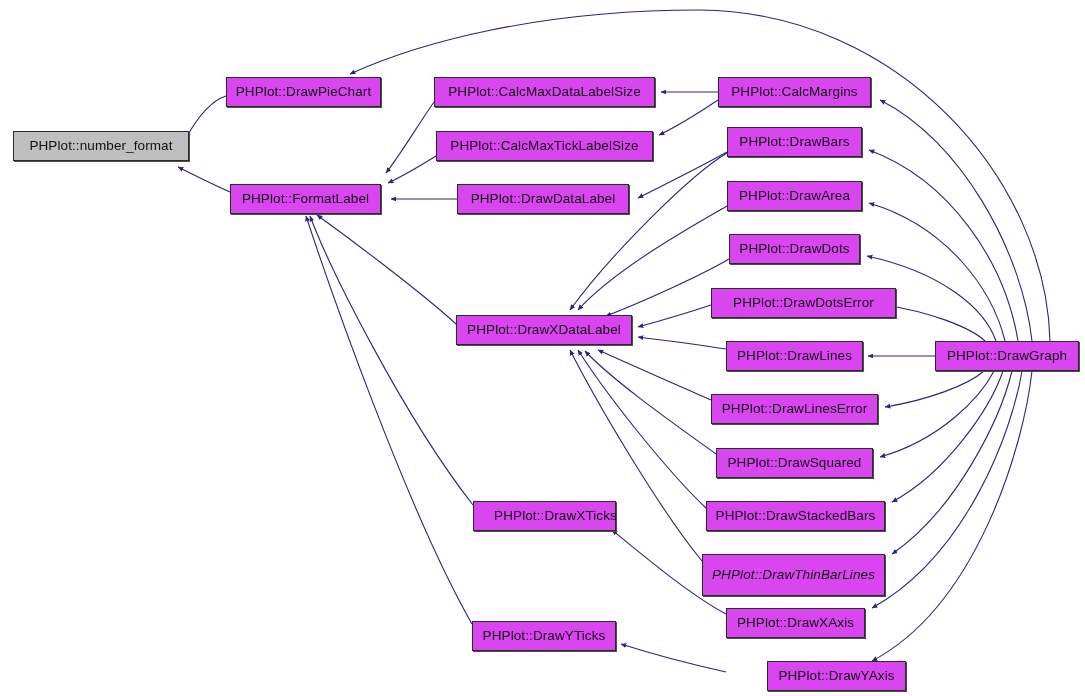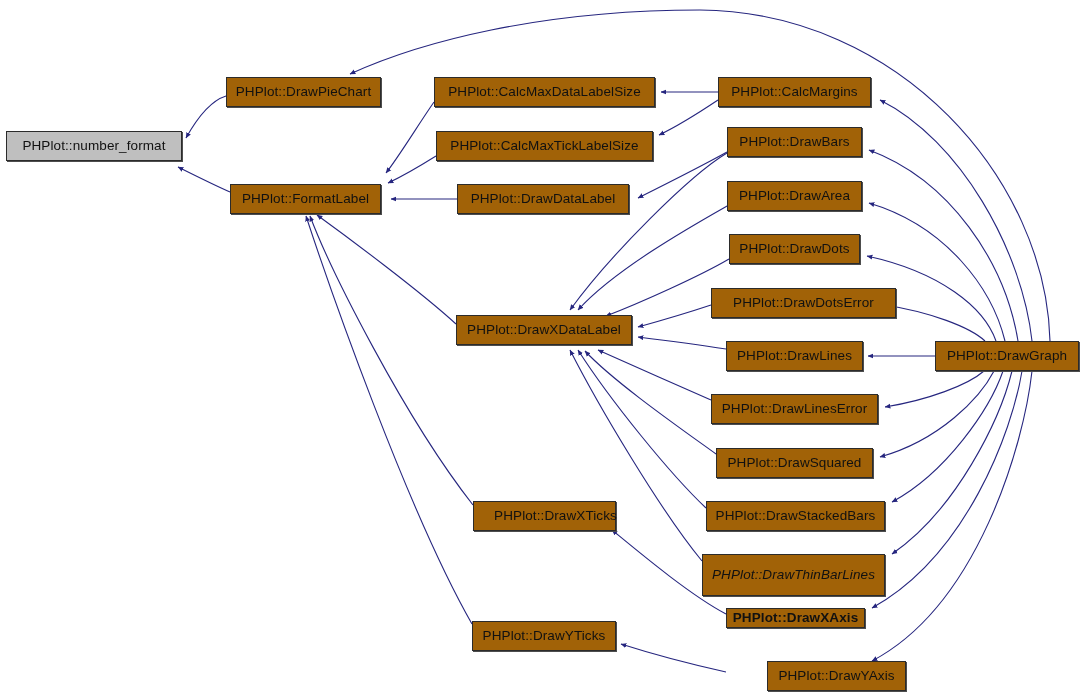--- a/index.html
+++ b/index.html
@@ -23,35 +23,36 @@
     left: 0;
     top: 0;
     width: 1085px;
     height: 696px;
     pointer-events: none;
   }
   .node {
     position: absolute;
     box-sizing: border-box;
     border: 1px solid #2b2b2b;
-    background: #a16207;
+    background: #d946ef;
     color: #111111;
     font-family: "Liberation Sans", sans-serif;
     font-size: 13.5px;
     line-height: 1;
     display: flex;
     align-items: center;
     justify-content: center;
     white-space: nowrap;
     letter-spacing: 0.1px;
     box-shadow: 1px 1px 0 0 #4d4d4d;
     cursor: pointer;
   }
   .node.current {
     background: #bfbfbf;
+    margin-left: 7px;
   }
   .node-label {
     display: block;
     padding: 0 6px;
   }
 </style>
 </head>
 <body>
 
 <div id="graph">
@@ -150,21 +151,21 @@
       </div>
       <div class="node" style="left: 716px; top: 448px; width: 157px; height: 30px;">
         <span class="node-label">PHPlot::DrawSquared</span>
       </div>
       <div class="node" style="left: 706px; top: 501px; width: 179px; height: 30px;">
         <span class="node-label">PHPlot::DrawStackedBars</span>
       </div>
       <div class="node" style="left: 702px; top: 554px; width: 183px; height: 42px; font-style: italic;">
         <span class="node-label">PHPlot::DrawThinBarLines</span>
       </div>
-      <div class="node" style="left: 726px; top: 608px; width: 139px; height: 20px; font-weight: bold;">
+      <div class="node" style="left: 726px; top: 608px; width: 139px; height: 30px;">
         <span class="node-label">PHPlot::DrawXAxis</span>
       </div>
       <div class="node" style="left: 726px; top: 661px; width: 139px; height: 30px; margin-left: 41px;">
         <span class="node-label">PHPlot::DrawYAxis</span>
       </div>
       <div class="node" style="left: 935px; top: 341px; width: 144px; height: 30px;">
         <span class="node-label">PHPlot::DrawGraph</span>
       </div>
     </div>
 </div>

